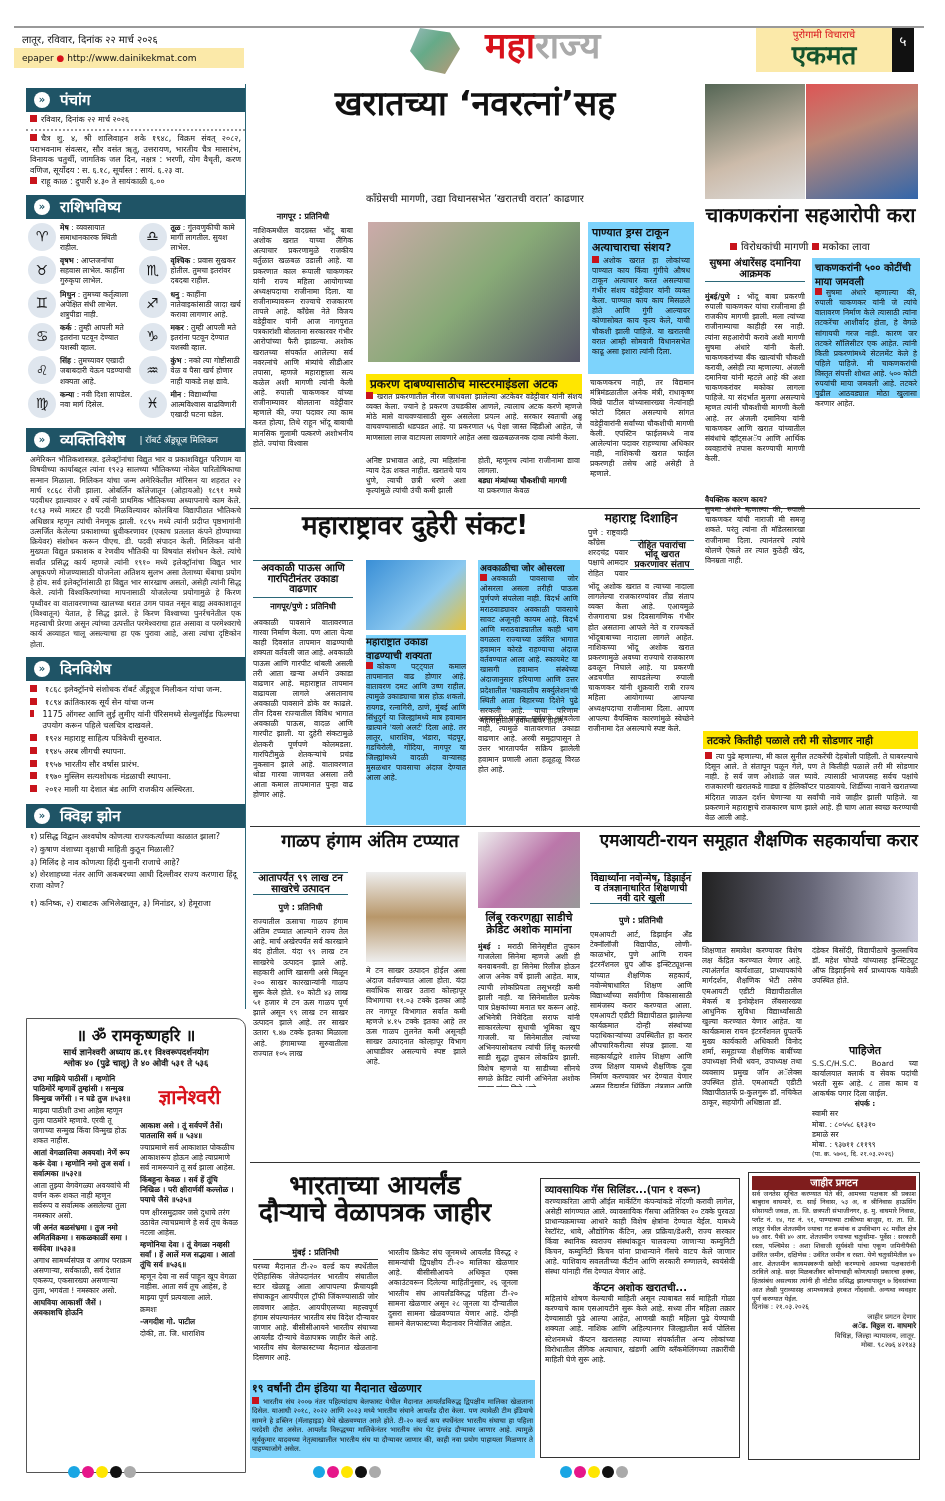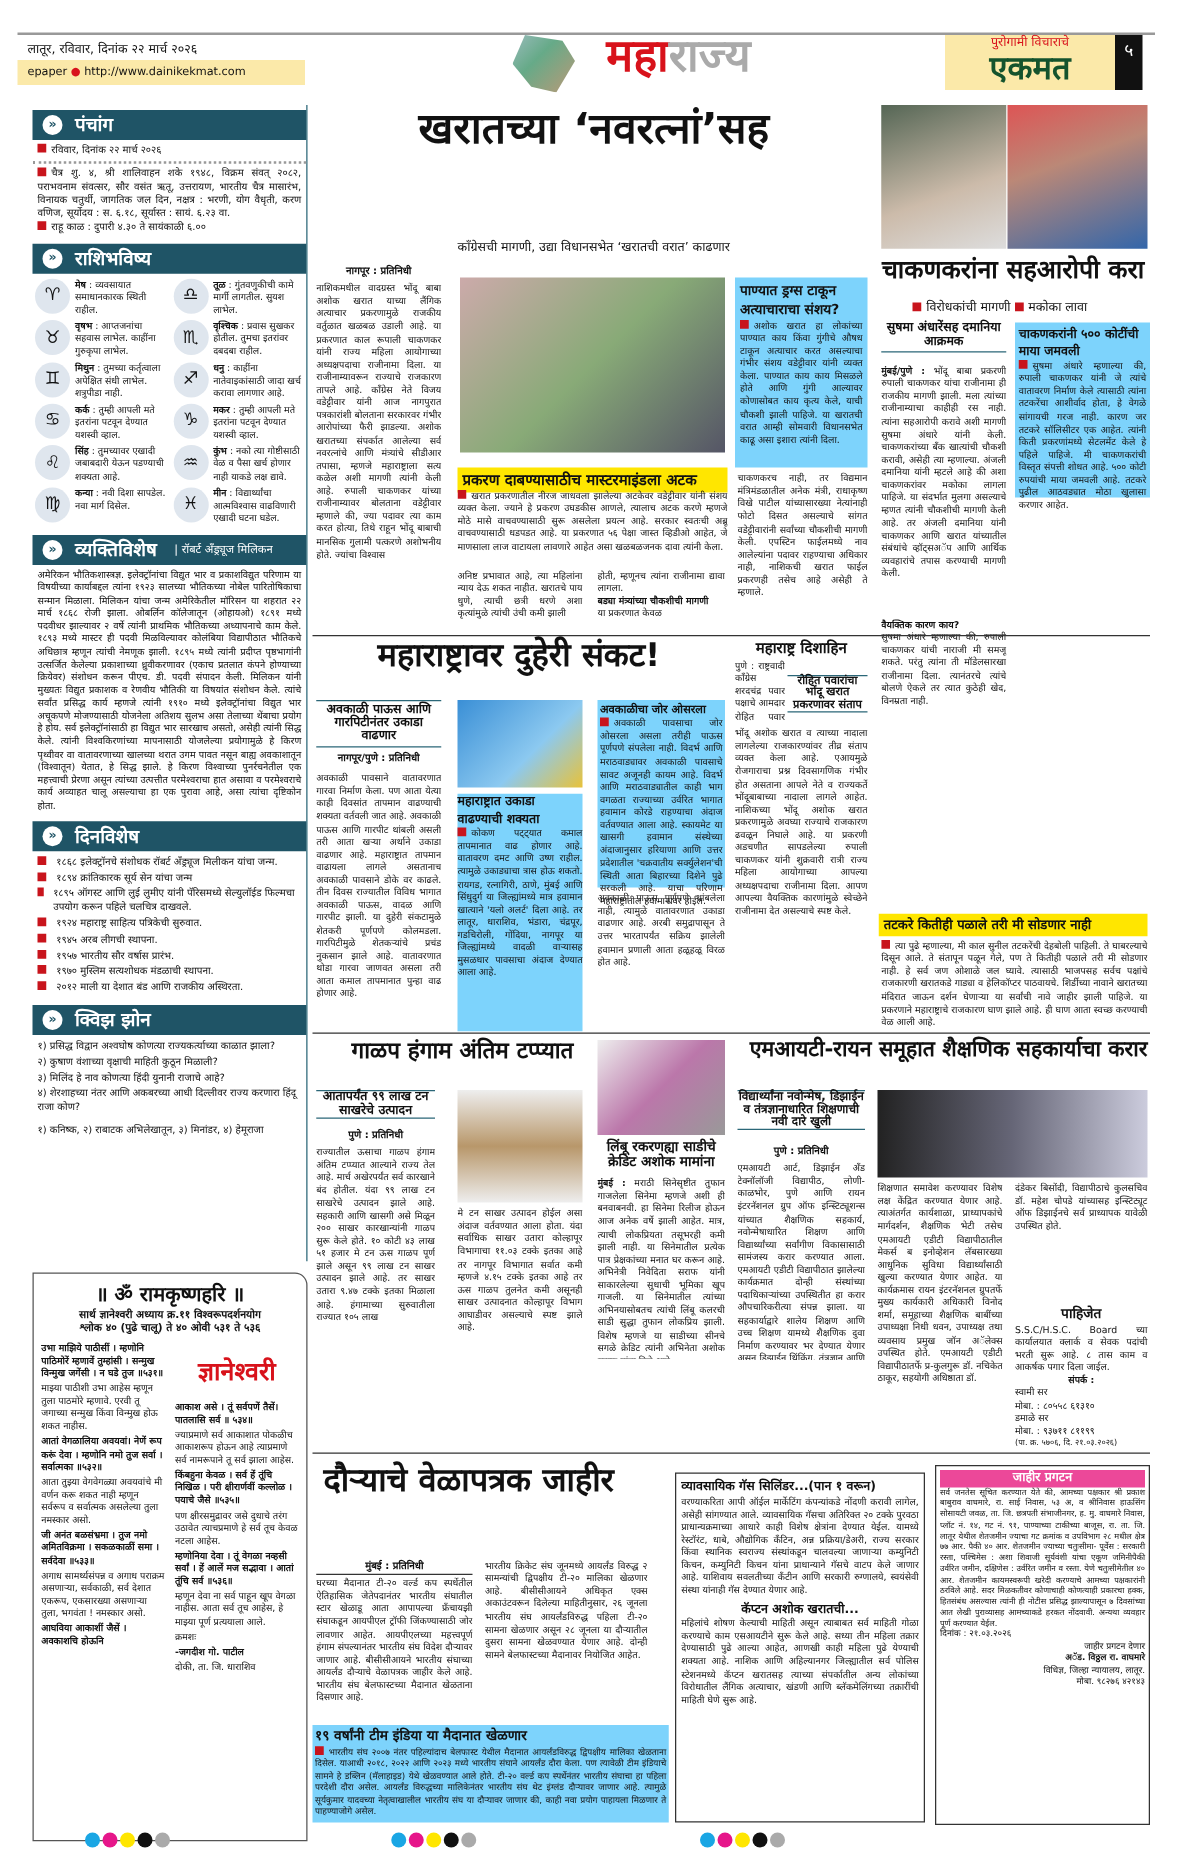--- a/index.html
+++ b/index.html
@@ -137,21 +137,21 @@
       <li>
         <span class="bul"></span>
         <span>१८६८ इलेक्ट्रॉनचे संशोधक रॉबर्ट अँड्र्यूज मिलीकन यांचा जन्म.</span>
       </li>
       <li>
         <span class="bul"></span>
         <span>१८९४ क्रांतिकारक सूर्य सेन यांचा जन्म</span>
       </li>
       <li>
         <span class="bul"></span>
-        <span>१८९५ ऑगस्ट आणि लुई लुमीए यांनी पॅरिसमध्ये सेल्युलॉईड फिल्मचा उपयोग करून पहिले चलचित्र दाखवले.</span>
+        <span>1175 ऑगस्ट आणि लुई लुमीए यांनी पॅरिसमध्ये सेल्युलॉईड फिल्मचा उपयोग करून पहिले चलचित्र दाखवले.</span>
       </li>
       <li>
         <span class="bul"></span>
         <span>१९२४ महाराष्ट्र साहित्य पत्रिकेची सुरुवात.</span>
       </li>
       <li>
         <span class="bul"></span>
         <span>१९४५ अरब लीगची स्थापना.</span>
       </li>
       <li>
@@ -298,39 +298,40 @@
   <div style="text-align:center;font-weight:bold">संपर्क :</div>
   <div>स्वामी सर</div>
     <div>मोबा. : ८०५५८ ६१३१०</div>
   <div>डमाळे सर</div>
     <div>मोबा. : ९३७११ ८११९९</div>
   <div style="font-size:6.5px">(पा. क्र. ५७०६, दि. २१.०३.२०२६)</div>
 </div>
 
 <div class="abs rule" style="left:250px;top:1162px;width:670px"></div>
 <div class="abs headline" style="left:250px;top:1172px;width:250px;font-size:26px">
+    <div>भारताच्या आयर्लंड</div>
     <div>दौऱ्याचे वेळापत्रक जाहीर</div>
   </div>
 <div class="abs" style="left:253px;top:1248px;width:125px;text-align:center;font-weight:bold;border-bottom:1px solid #333">मुंबई : प्रतिनिधी</div>
 <div class="abs cols3" style="left:253px;top:1262px;width:125px;height:115px;overflow:hidden">घरच्या मैदानात टी-२० वर्ल्ड कप स्पर्धेतील ऐतिहासिक जेतेपदानंतर भारतीय संघातील स्टार खेळाडू आता आपापल्या फ्रँचायझी संघाकडून आयपीएल ट्रॉफी जिंकण्यासाठी जोर लावणार आहेत. आयपीएलच्या महत्त्वपूर्ण हंगाम संपल्यानंतर भारतीय संघ विदेश दौऱ्यावर जाणार आहे. बीसीसीआयने भारतीय संघाच्या आयर्लंड दौऱ्याचे वेळापत्रक जाहीर केले आहे. भारतीय संघ बेलफास्टच्या मैदानात खेळताना दिसणार आहे.</div>
 <div class="abs cols3" style="left:388px;top:1248px;width:130px;height:130px;overflow:hidden">भारतीय क्रिकेट संघ जूनमध्ये आयर्लंड विरुद्ध २ सामन्यांची द्विपक्षीय टी-२० मालिका खेळणार आहे. बीसीसीआयने अधिकृत एक्स अकाउंटवरून दिलेल्या माहितीनुसार, २६ जूनला भारतीय संघ आयर्लंडविरुद्ध पहिला टी-२० सामना खेळणार असून २८ जूनला या दौऱ्यातील दुसरा सामना खेळवण्यात येणार आहे. दोन्ही सामने बेलफास्टच्या मैदानावर नियोजित आहेत.</div>
 <div class="abs grey" style="left:250px;top:1380px;width:285px;height:78px;padding:2px">
   <div class="hd" style="font-size:11px">१९ वर्षांनी टीम इंडिया या मैदानात खेळणार</div>
   <div class="cols3" style="font-size:7px"><span class="bul"></span><span>भारतीय संघ २००७ नंतर पहिल्यांदाच बेलफास्ट येथील मैदानात आयर्लंडविरुद्ध द्विपक्षीय मालिका खेळताना दिसेल. याआधी २०१८, २०२२ आणि २०२३ मध्ये भारतीय संघाने आयर्लंड दौरा केला. पण त्यावेळी टीम इंडियाचे सामने हे डब्लिन (मॅलाहाइड) येथे खेळवण्यात आले होते. टी-२० वर्ल्ड कप स्पर्धेनंतर भारतीय संघाचा हा पहिला परदेशी दौरा असेल. आयर्लंड विरुद्धच्या मालिकेनंतर भारतीय संघ थेट इंग्लंड दौऱ्यावर जाणार आहे. त्यामुळे सूर्यकुमार यादवच्या नेतृत्वाखालील भारतीय संघ या दौऱ्यावर जाणार की, काही नवा प्रयोग पाहायला मिळणार ते पाहण्याजोगे असेल.</span></div>
 </div>
 
 <div class="abs ad" style="left:540px;top:1178px;width:200px;height:280px;padding:4px">
   <div class="hd" style="font-size:10px">व्यावसायिक गॅस सिलिंडर...(पान १ वरून)</div>
   <div class="cols3">वरण्याकरिता आपी ऑईल मार्केटिंग कंपन्यांकडे नोंदणी करावी लागेल, असेही सांगण्यात आले. व्यावसायिक गॅसचा अतिरिक्त २० टक्के पुरवठा प्राधान्यक्रमाच्या आधारे काही विशेष क्षेत्रांना देण्यात येईल. यामध्ये रेस्टॉरंट, धाबे, औद्योगिक कॅंटिन, अन्न प्रक्रिया/डेअरी, राज्य सरकार किंवा स्थानिक स्वराज्य संस्थांकडून चालवल्या जाणाऱ्या कम्युनिटी किचन, कम्युनिटी किचन यांना प्राधान्याने गॅसचे वाटप केले जाणार आहे. याशिवाय सवलतीच्या कॅंटीन आणि सरकारी रुग्णालये, स्वयंसेवी संस्था यांनाही गॅस देण्यात येणार आहे.</div>
   <div class="hd" style="font-size:10px;text-align:center;margin-top:3px">कॅप्टन अशोक खरातची...</div>
   <div class="cols3">महिलांचे शोषण केल्याची माहिती असून त्याबाबत सर्व माहिती गोळा करण्याचे काम एसआयटीने सुरू केले आहे. सध्या तीन महिला तक्रार देण्यासाठी पुढे आल्या आहेत, आणखी काही महिला पुढे येण्याची शक्यता आहे. नाशिक आणि अहिल्यानगर जिल्ह्यातील सर्व पोलिस स्टेशनमध्ये कॅप्टन खरातसह त्याच्या संपर्कातील अन्य लोकांच्या विरोधातील लैंगिक अत्याचार, खंडणी आणि ब्लॅकमेलिंगच्या तक्रारींची माहिती घेणे सुरू आहे.</div>
 </div>
 
 <div class="abs ad" style="left:748px;top:1172px;width:172px;height:288px;padding:3px">
-  <div style="background:#ec4899;color:#fff;text-align:center;font-weight:bold;font-size:10px">जाहीर प्रगटन</div>
+  <div style="background:#7f1d1d;color:#fff;text-align:center;font-weight:bold;font-size:10px">जाहीर प्रगटन</div>
   <div class="cols3" style="font-size:6.5px">सर्व जनतेस सूचित करण्यात येते की, आमच्या पक्षकार श्री प्रकाश बाबुराव वाघमारे, रा. साई निवास, ५३ अ, व श्रीनिवास हाऊसिंग सोसायटी जवळ, ता. जि. छत्रपती संभाजीनगर, ह. मु. वाघमारे निवास, प्लॉट नं. १४, गट नं. ९१, पाण्याच्या टाकीच्या बाजूस, रा. ता. जि. लातूर येथील शेतजमीन ज्याचा गट क्रमांक व उपविभाग २८ मधील क्षेत्र ७७ आर. पैकी ४० आर. शेतजमीन ज्याच्या चतुःसीमा- पूर्वेस : सरकारी रस्ता, पश्चिमेस : अशा शिवाजी सूर्यवंशी यांचा एकूण जमिनीपैकी उर्वरित जमीन, दक्षिणेस : उर्वरित जमीन व रस्ता. येणे चतुःसीमेतील ४० आर. शेतजमीन कायमस्वरूपी खरेदी करण्याचे आमच्या पक्षकारांनी ठरविले आहे. सदर मिळकतीवर कोणाचाही कोणत्याही प्रकारचा हक्क, हितसंबंध असल्यास त्यांनी ही नोटीस प्रसिद्ध झाल्यापासून ७ दिवसांच्या आत लेखी पुराव्यासह आमच्याकडे हरकत नोंदवावी. अन्यथा व्यवहार पूर्ण करण्यात येईल.</div>
   <div style="font-size:7px">दिनांक : २१.०३.२०२६</div>
   <div style="font-size:7px;text-align:right">जाहीर प्रगटन देणार</div>
   <div style="font-size:7px;text-align:right;font-weight:bold">अॅड. विठ्ठल रा. वाघमारे</div>
   <div style="font-size:7px;text-align:right">विधिज्ञ, जिल्हा न्यायालय, लातूर.</div>
   <div style="font-size:7px;text-align:right">मोबा. ९८२७६ ४२१४३</div>
 </div>
 
 <div class="abs dots" style="left:68px;top:1466px" id="dots1">
     <span style="background: rgb(26, 166, 228);"></span>

